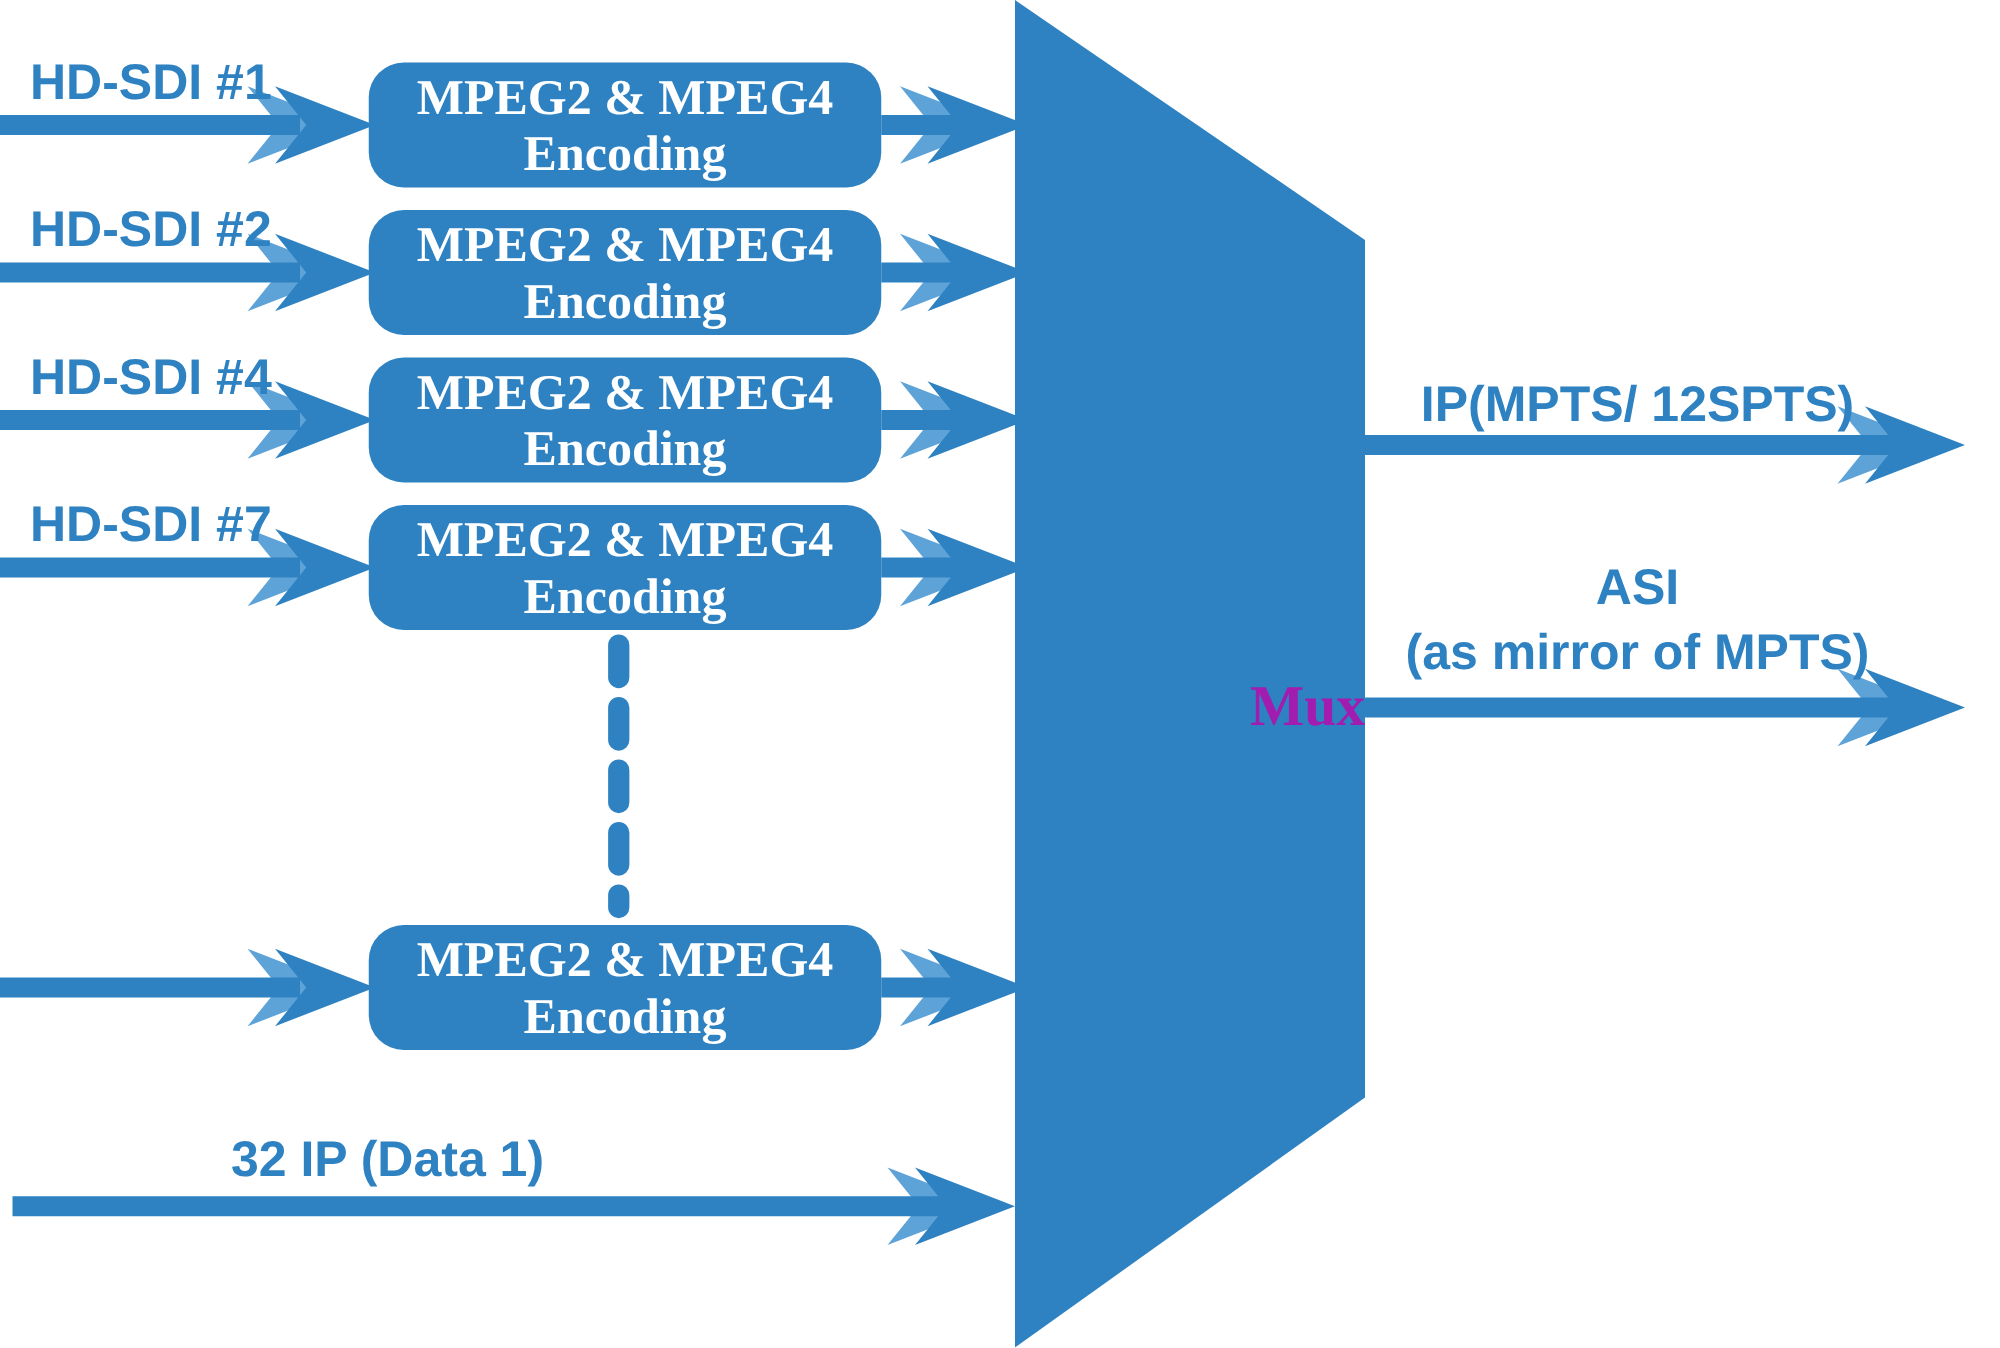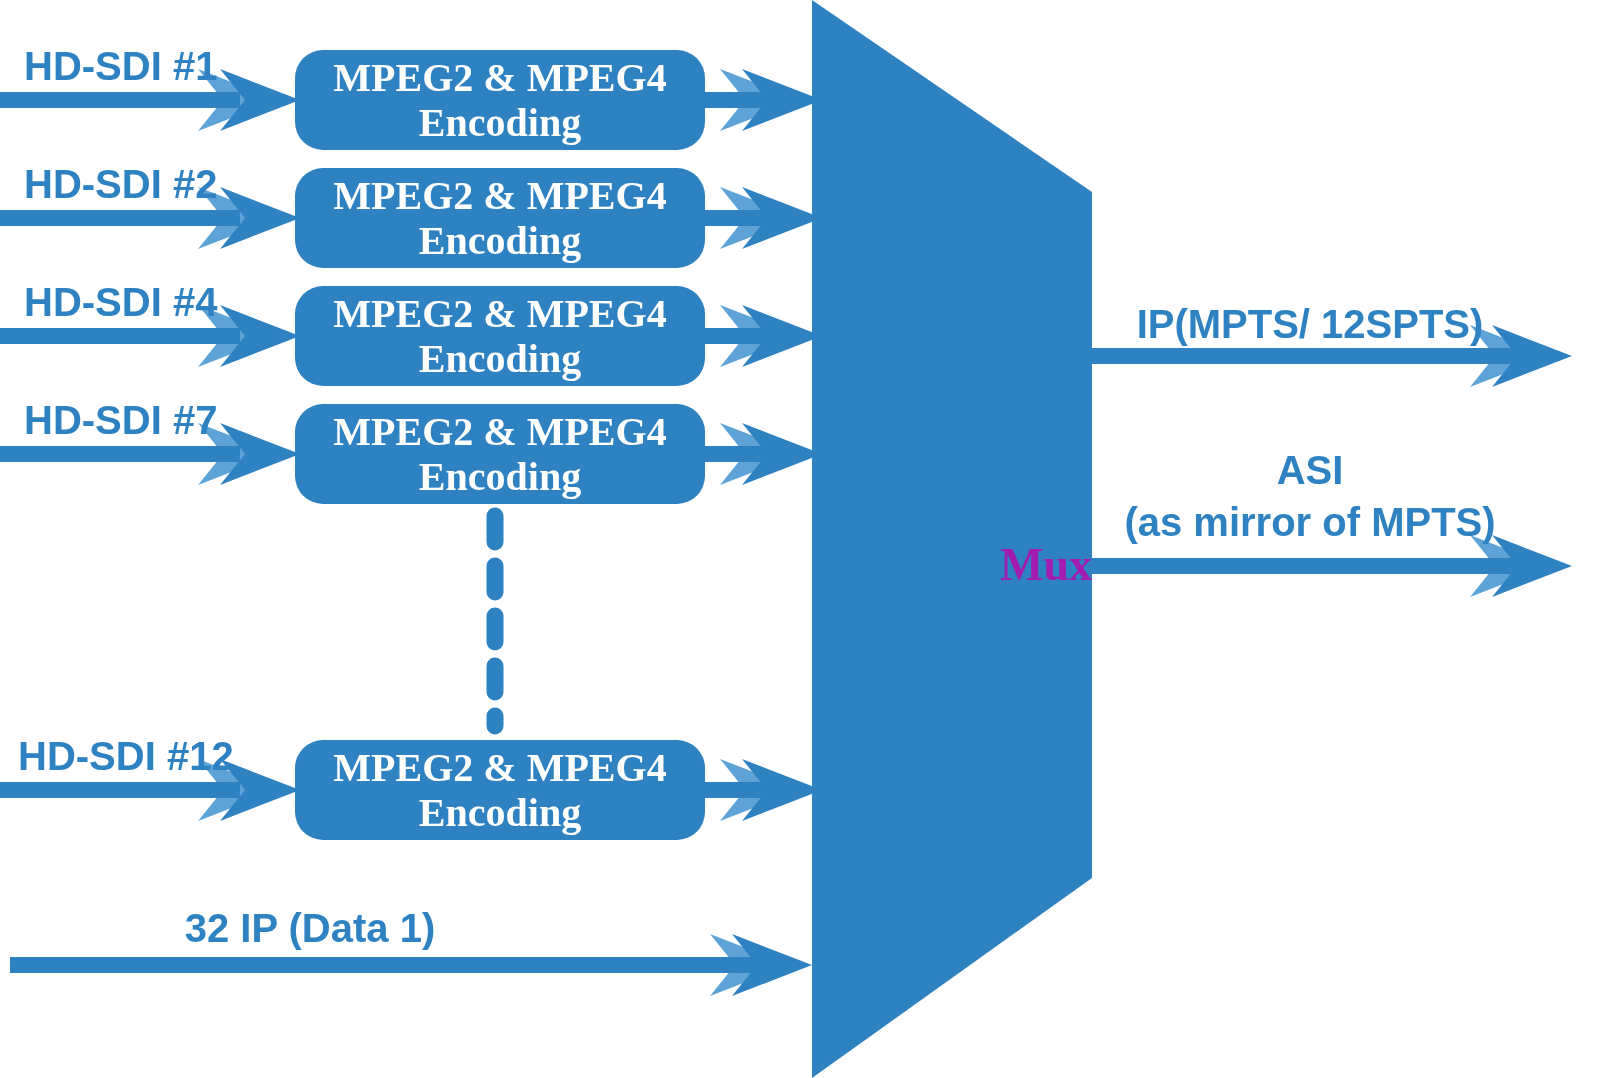--- a/index.html
+++ b/index.html
@@ -111,21 +111,20 @@
       <polygon points="1550,566 1470,535 1495,566 1470,597" fill="#5EA3D8"></polygon>
       <rect x="1092" y="558" width="430" height="16" fill="#2E82C2"></rect>
       <polygon points="1572,566 1492,535 1517,566 1492,597" fill="#2E82C2"></polygon>
     </g>
   </svg>
 
   <div class="lbl" style="left:24px; top:44px;">HD-SDI #1</div>
   <div class="lbl" style="left:24px; top:162px;">HD-SDI #2</div>
   <div class="lbl" style="left:24px; top:280px;">HD-SDI #4</div>
   <div class="lbl" style="left:24px; top:398px;">HD-SDI #7</div>
-  <div class="lbl" style="left:18px; top:734px;">HD-SDI #12</div>
 
   <div class="boxtext" style="left:295px; top:55px;">
     <div>MPEG2 &amp; MPEG4</div>
     <div>Encoding</div>
   </div>
   <div class="boxtext" style="left:295px; top:173px;">
     <div>MPEG2 &amp; MPEG4</div>
     <div>Encoding</div>
   </div>
   <div class="boxtext" style="left:295px; top:291px;">

